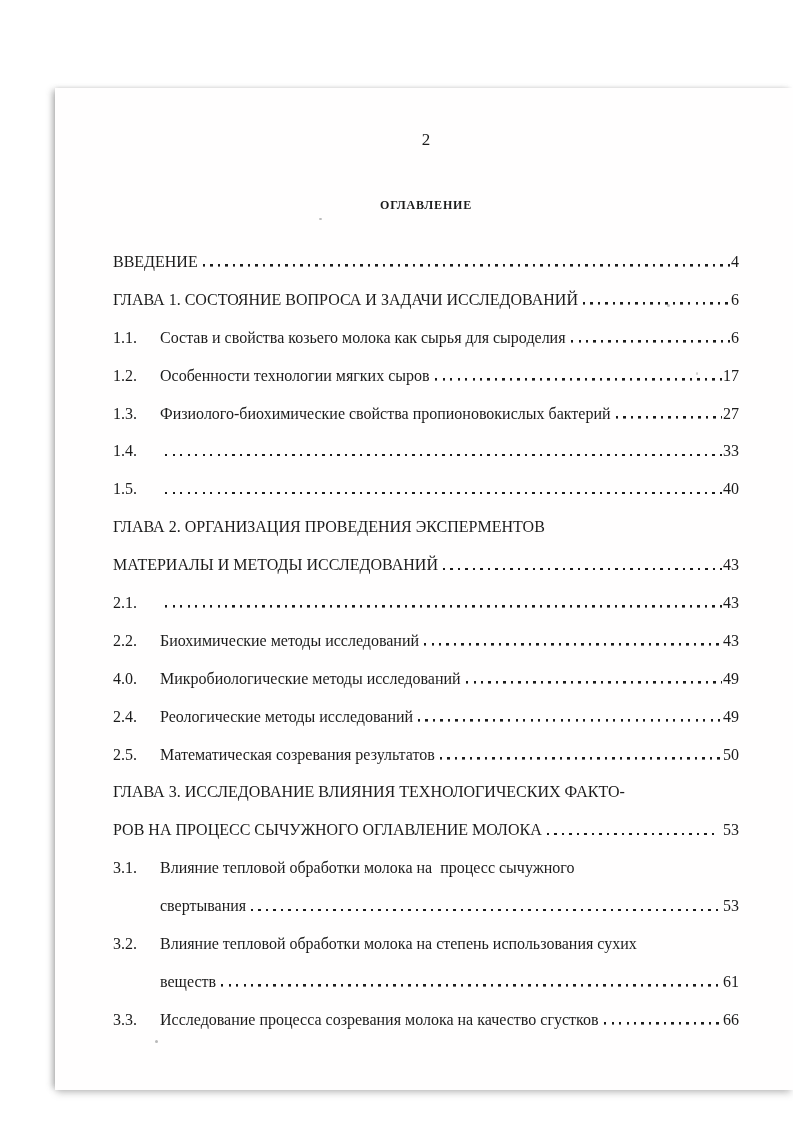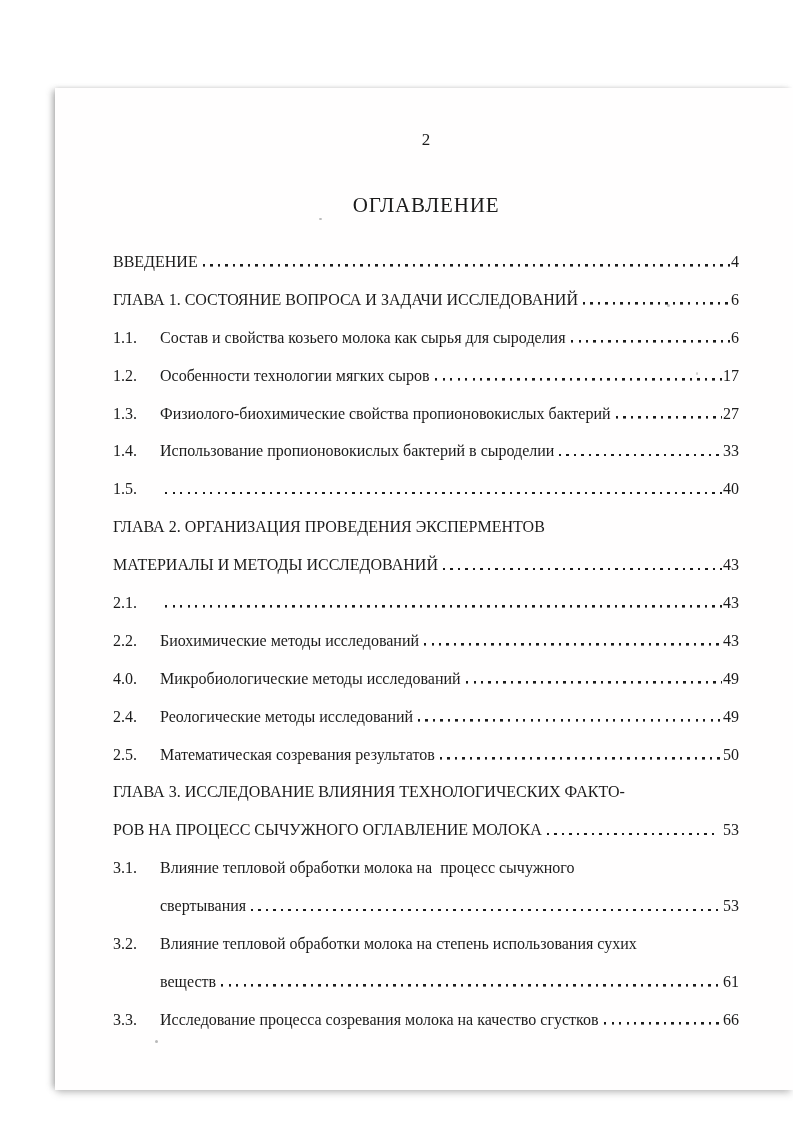--- a/index.html
+++ b/index.html
@@ -38,22 +38,22 @@
     height: 24px;
     line-height: 24px;
     text-align: center;
     font-size: 17px;
   }
   .doc-title {
     margin-top: 40px;
     height: 26px;
     line-height: 26px;
     text-align: center;
-    font-size: 21px;
-    font-weight: normal;
+    font-size: 12px;
+    font-weight: bold;
     letter-spacing: 0.8px;
   }
   .toc {
     margin-top: 25px;
   }
   .row {
     display: flex;
     align-items: baseline;
     height: 37.9px;
     line-height: 37.9px;
@@ -138,21 +138,20 @@
 
       <div class="row">
         <span class="num">1.3.</span>
         <span class="txt">Физиолого-биохимические свойства пропионовокислых бактерий</span>
         <span class="leader"></span>
         <span class="pg">27</span>
       </div>
 
       <div class="row">
         <span class="num">1.4.</span>
-        <span class="txt">Использование пропионовокислых бактерий в сыроделии</span>
         <span class="leader"></span>
         <span class="pg">33</span>
       </div>
 
       <div class="row">
         <span class="num">1.5.</span>
         <span class="leader"></span>
         <span class="pg">40</span>
       </div>
 

